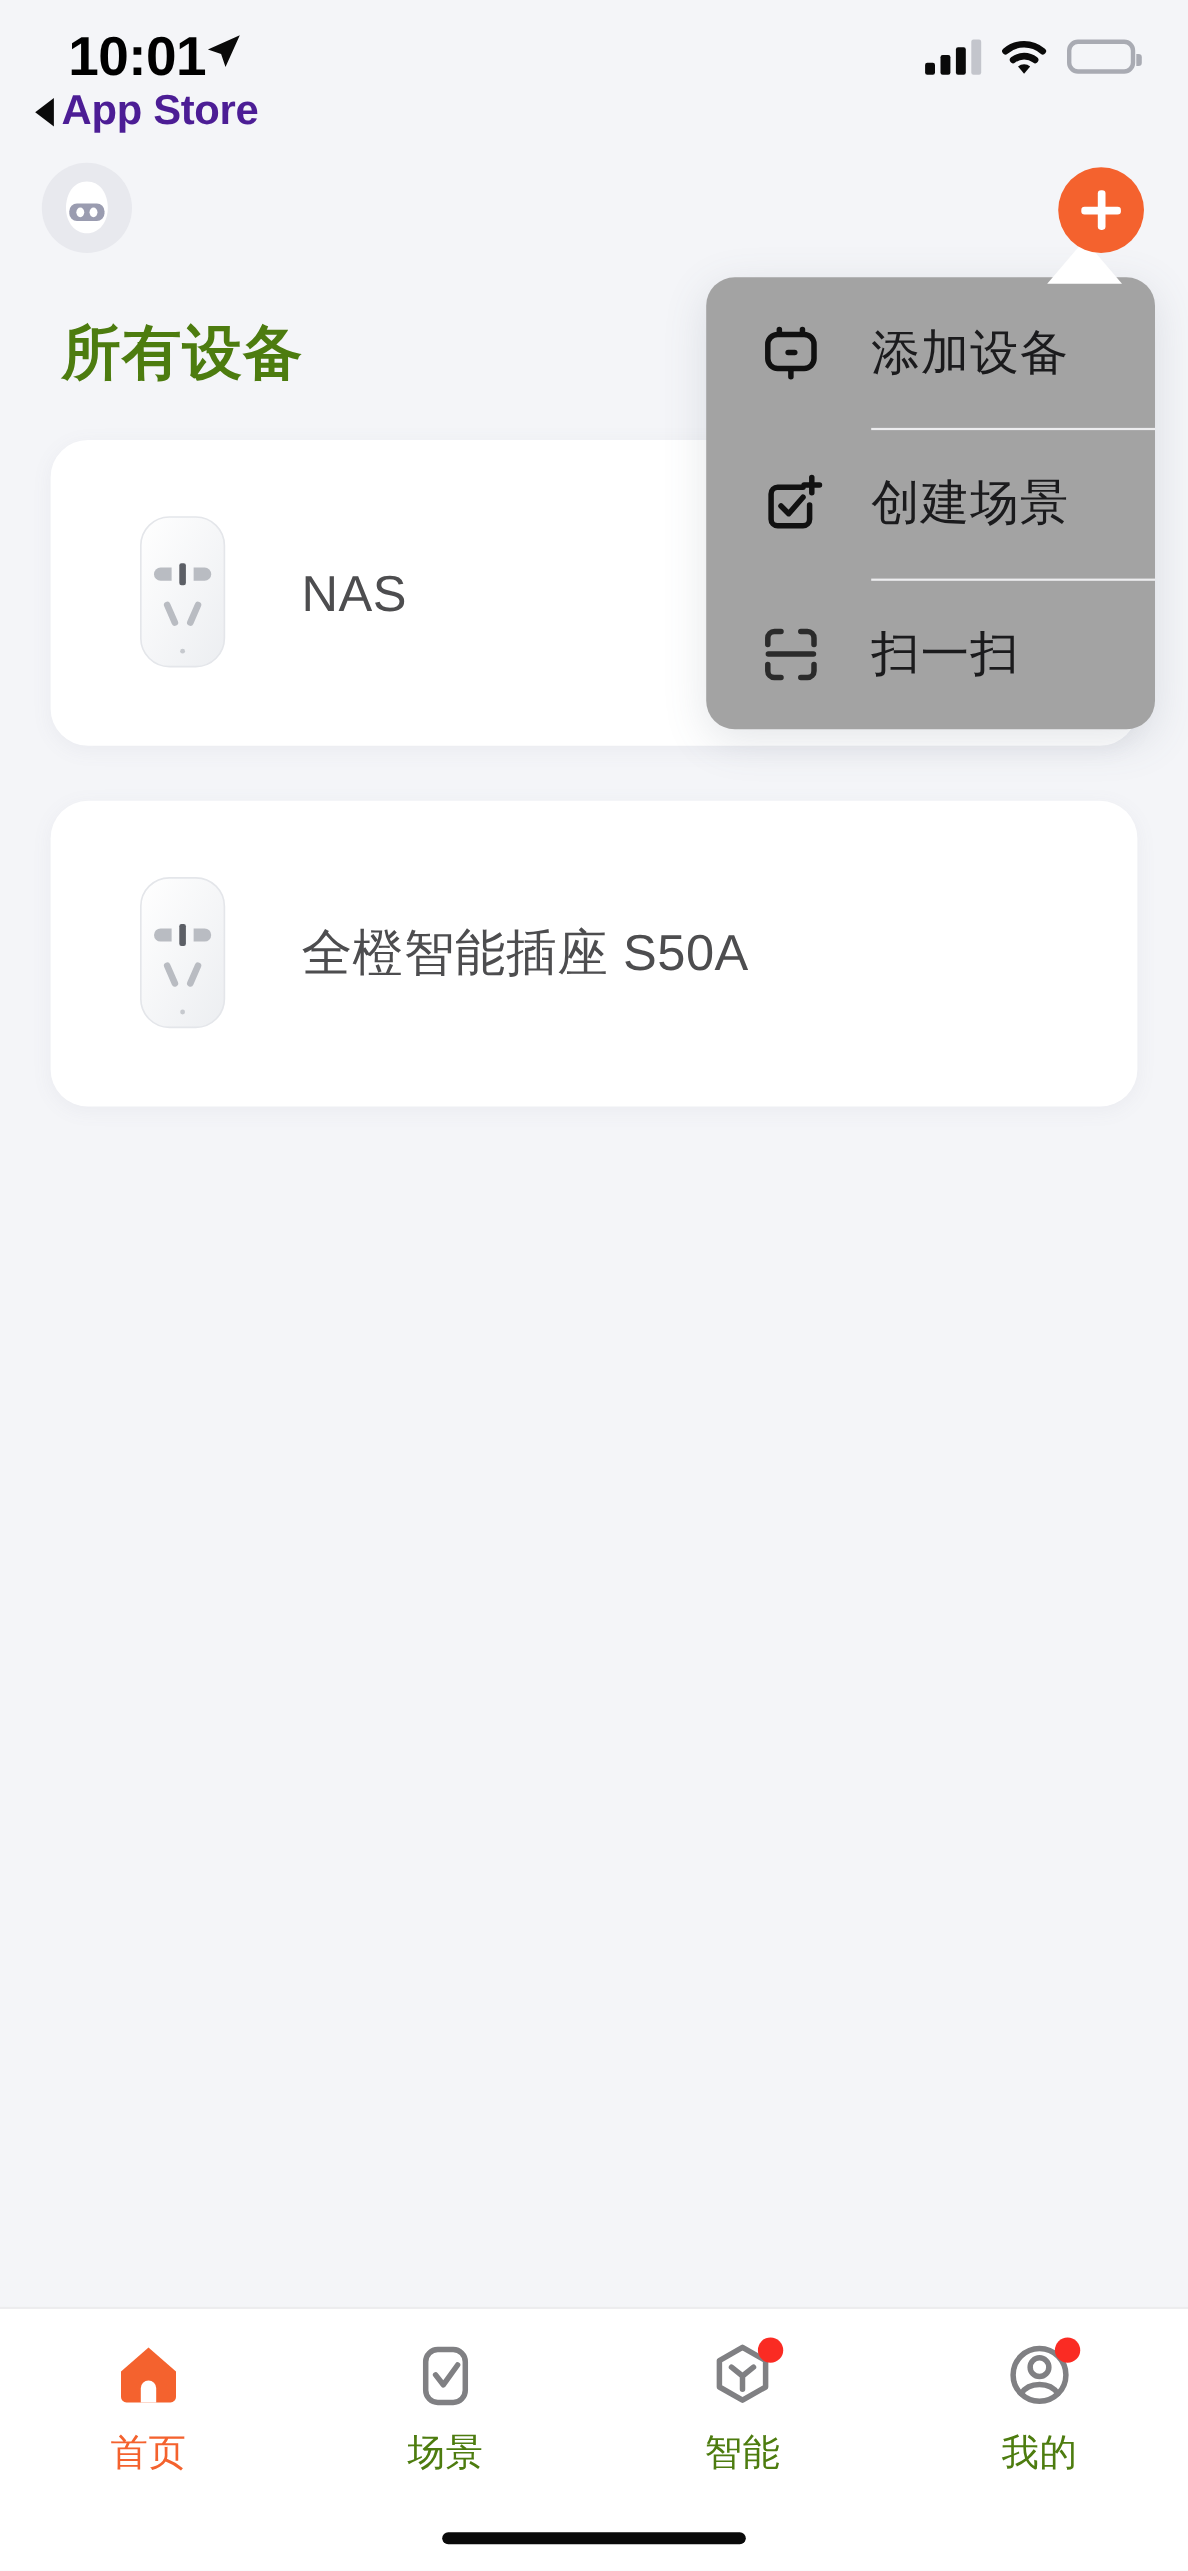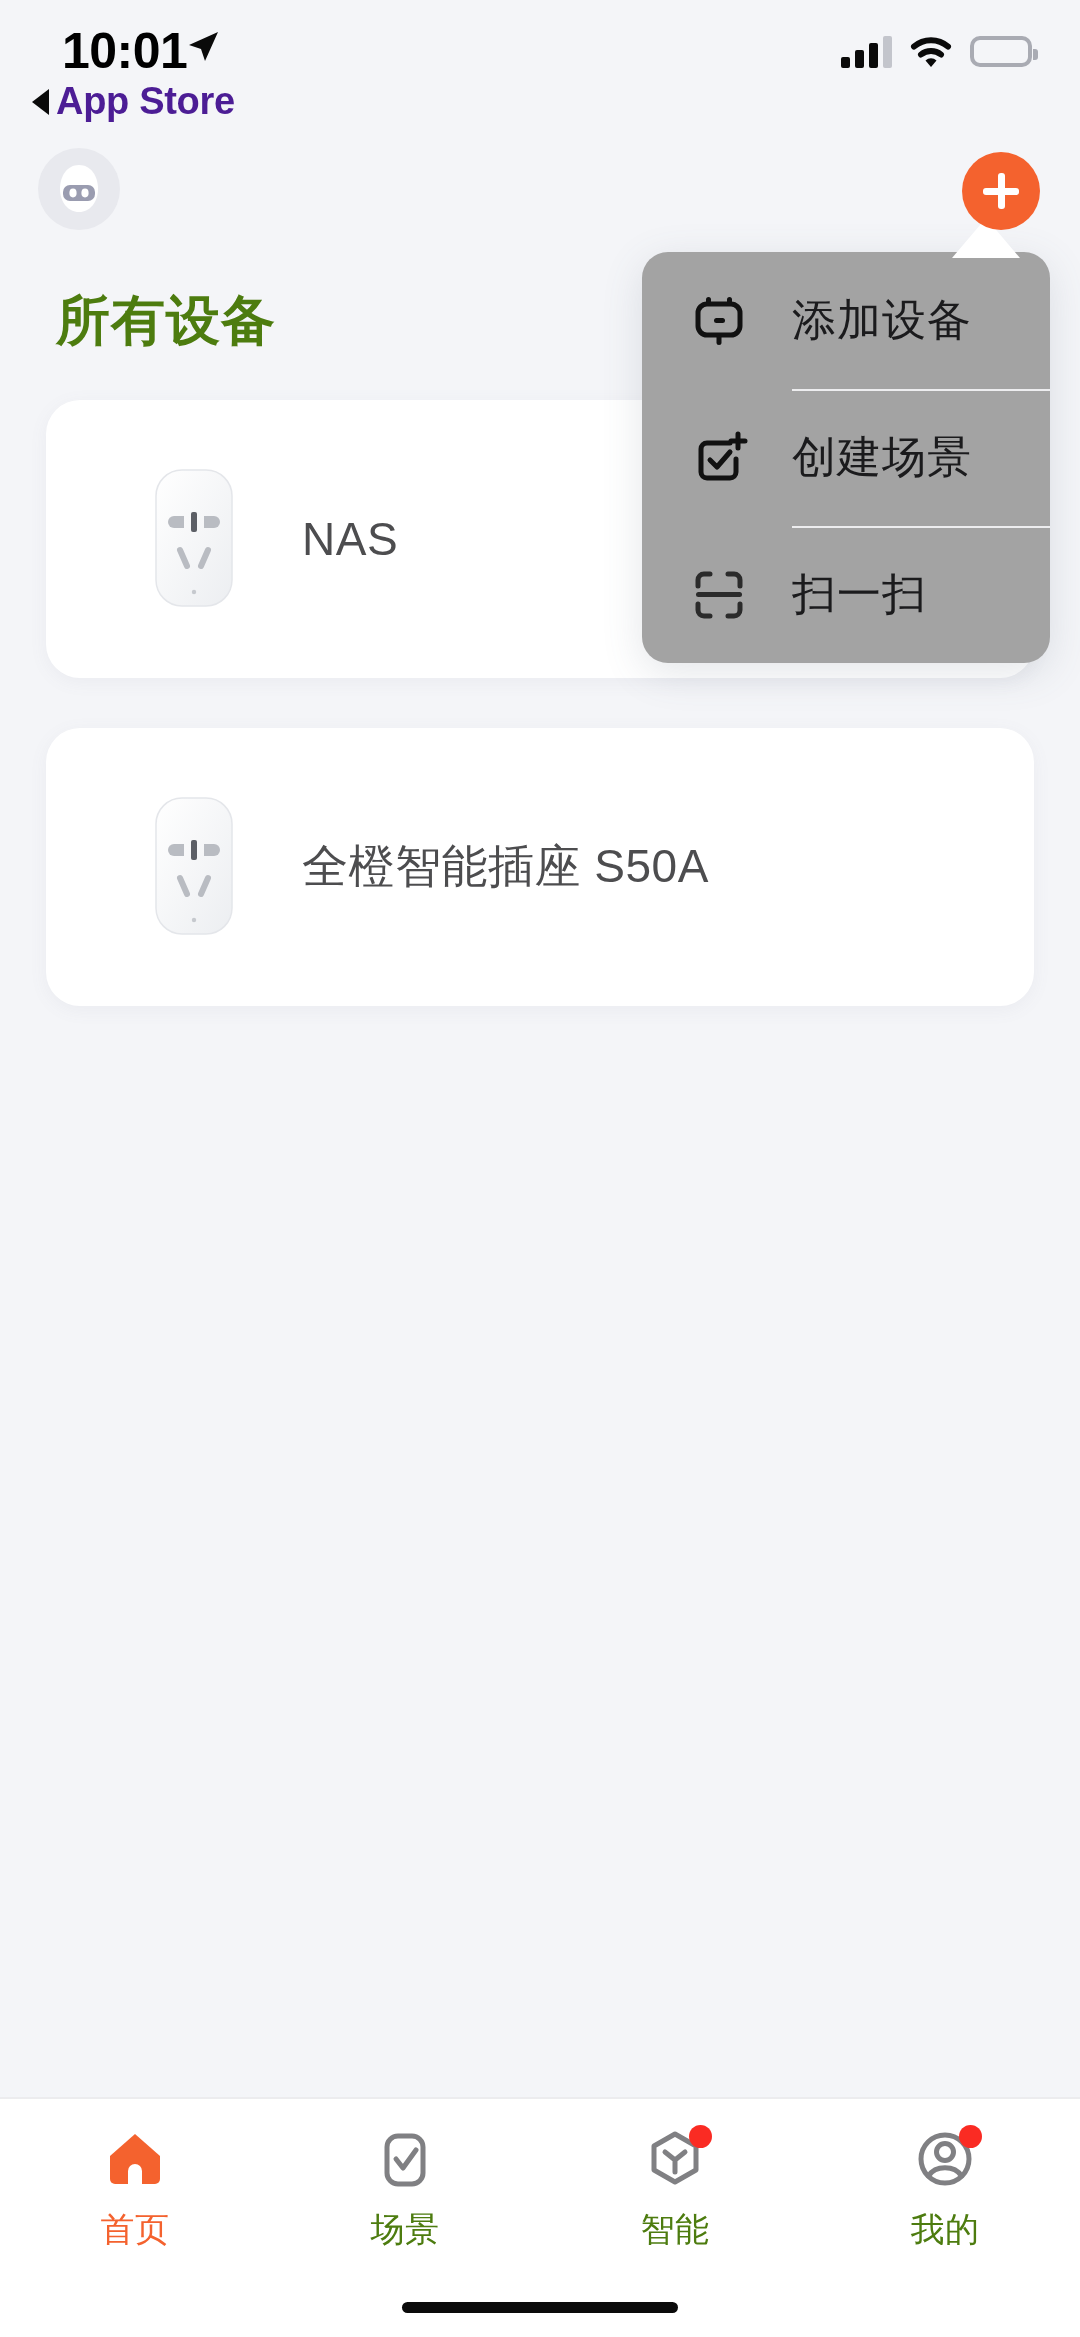--- a/index.html
+++ b/index.html
@@ -127,21 +127,20 @@
   .card {
     position: absolute;
     left: 46px;
     width: 988px;
     height: 278px;
     background: #fff;
     border-radius: 34px;
     box-shadow: 0 4px 18px rgba(110,118,140,0.07);
     display: flex;
     align-items: center;
-    padding-left: 28px;
   }
   .card-1 { top: 400px; }
   .card-2 { top: 728px; }
 
   .dev-img { margin-left: 68px; width: 104px; height: 150px; position: relative; }
   .dev-name {
     margin-left: 56px;
     font-size: 46px;
     color: #4d4d4f;
     letter-spacing: 0.5px;

